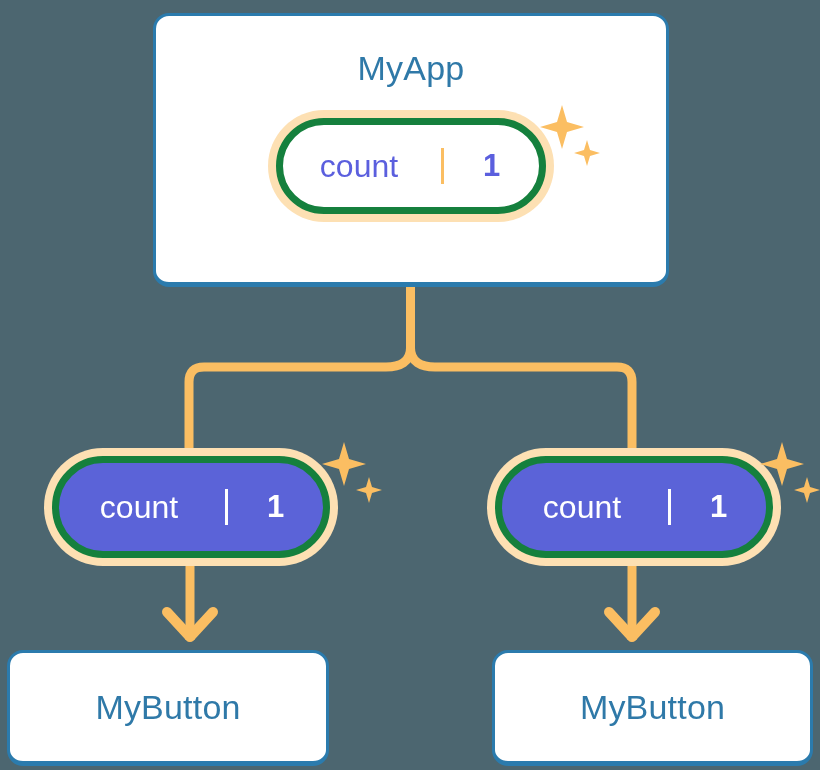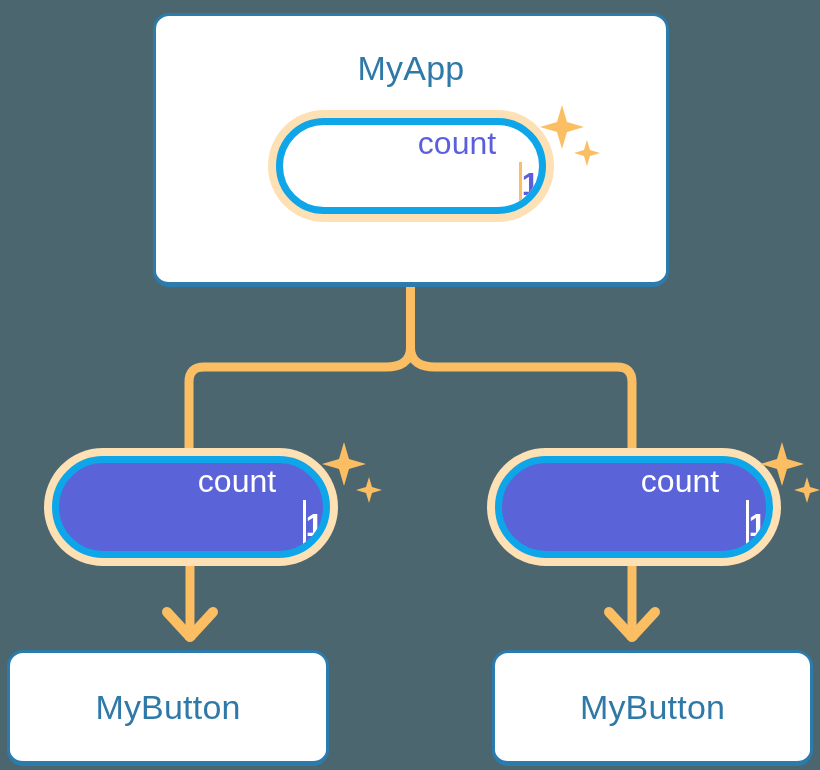--- a/index.html
+++ b/index.html
@@ -85,25 +85,24 @@
     border-radius: 999px;
     background: #fde0b3;
     padding: 8px;
     z-index: 4;
   }
   .pill-inner {
     box-sizing: border-box;
     width: 100%;
     height: 100%;
     border-radius: 999px;
-    border: 7px solid #0ea5e9;
+    border: 7px solid #15803d;
     display: flex;
-    align-items: flex-end;
+    align-items: center;
     overflow: hidden;
-    flex-direction: column;
   }
   .pill-key, .pill-val {
     display: flex;
     align-items: center;
     justify-content: center;
     box-sizing: border-box;
   }
   .pill-key {
     flex: 0 0 auto;
     font-size: 32px;

